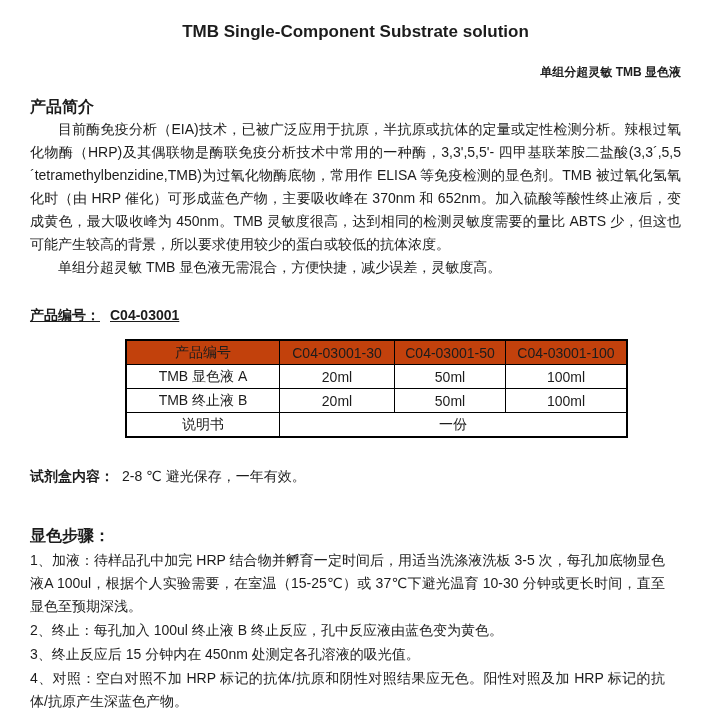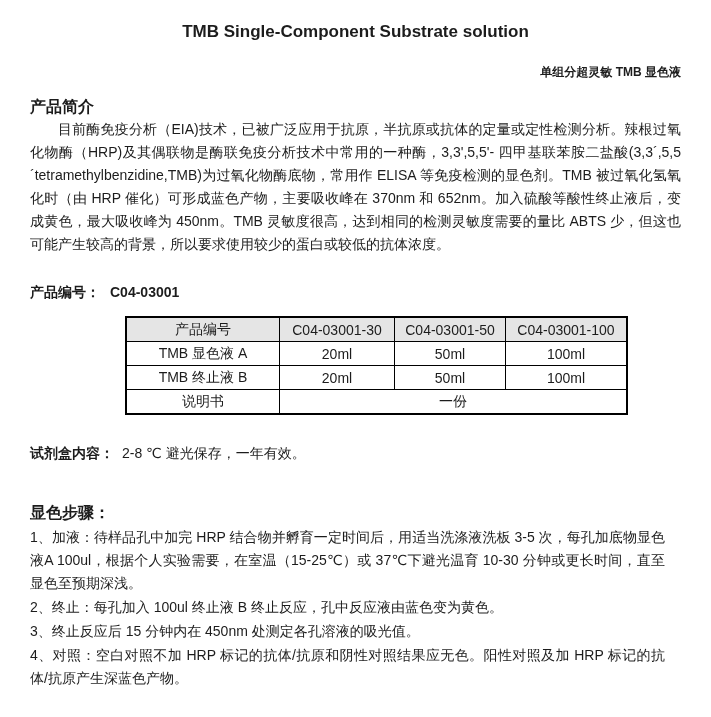--- a/index.html
+++ b/index.html
@@ -41,21 +41,21 @@
   .para {
     margin: 0;
     line-height: 23px;
     text-align: justify;
     text-indent: 2em;
   }
   .inline-row {
     margin: 0;
     line-height: 20px;
   }
-  .row-product-code { margin-top: 26px; font-weight: bold; }
+  .row-product-code { margin-top: 26px; font-weight: bold; text-decoration: underline; }
   .row-kit-heading { margin-top: 22px; }
   .label-bold { font-weight: bold; }
   .kit-table {
     border-collapse: collapse;
     margin: 14px 0 0 95px;
     border: 2px solid #000;
     font-size: 14px;
   }
   .kit-table td, .kit-table th {
     border: 1px solid #000;
@@ -81,27 +81,28 @@
 </head>
 <body>
 
 <div class="page">
 
   <h1 class="title-en">TMB Single-Component Substrate solution</h1>
   <h2 class="title-zh">单组分超灵敏 TMB 显色液</h2>
 
   <p class="sec-heading intro-heading">产品简介</p>
   <p class="para">目前酶免疫分析（EIA)技术，已被广泛应用于抗原，半抗原或抗体的定量或定性检测分析。辣根过氧化物酶（HRP)及其偶联物是酶联免疫分析技术中常用的一种酶，3,3',5,5'- 四甲基联苯胺二盐酸(3,3´,5,5´tetramethylbenzidine,TMB)为过氧化物酶底物，常用作 ELISA 等免疫检测的显色剂。TMB 被过氧化氢氧化时（由 HRP 催化）可形成蓝色产物，主要吸收峰在 370nm 和 652nm。加入硫酸等酸性终止液后，变成黄色，最大吸收峰为 450nm。TMB 灵敏度很高，达到相同的检测灵敏度需要的量比 ABTS 少，但这也可能产生较高的背景，所以要求使用较少的蛋白或较低的抗体浓度。</p>
+  <p class="para">单组分超灵敏 TMB 显色液无需混合，方便快捷，减少误差，灵敏度高。</p>
 
   <p class="inline-row row-product-code"><span class="label-bold">产品编号：</span><span class="code-gap">C04-03001</span></p>
 
 
   <table class="kit-table">
     <tbody>
-      <tr style="background-color:#e5e5e5">
+      <tr style="background-color:#c2410c">
         <th class="col-name">产品编号</th>
         <th class="col-20">C04-03001-30</th>
         <th class="col-50">C04-03001-50</th>
         <th class="col-100">C04-03001-100</th>
       </tr>
       <tr>
         <td>TMB 显色液 A</td>
         <td>20ml</td>
         <td>50ml</td>
         <td>100ml</td>

